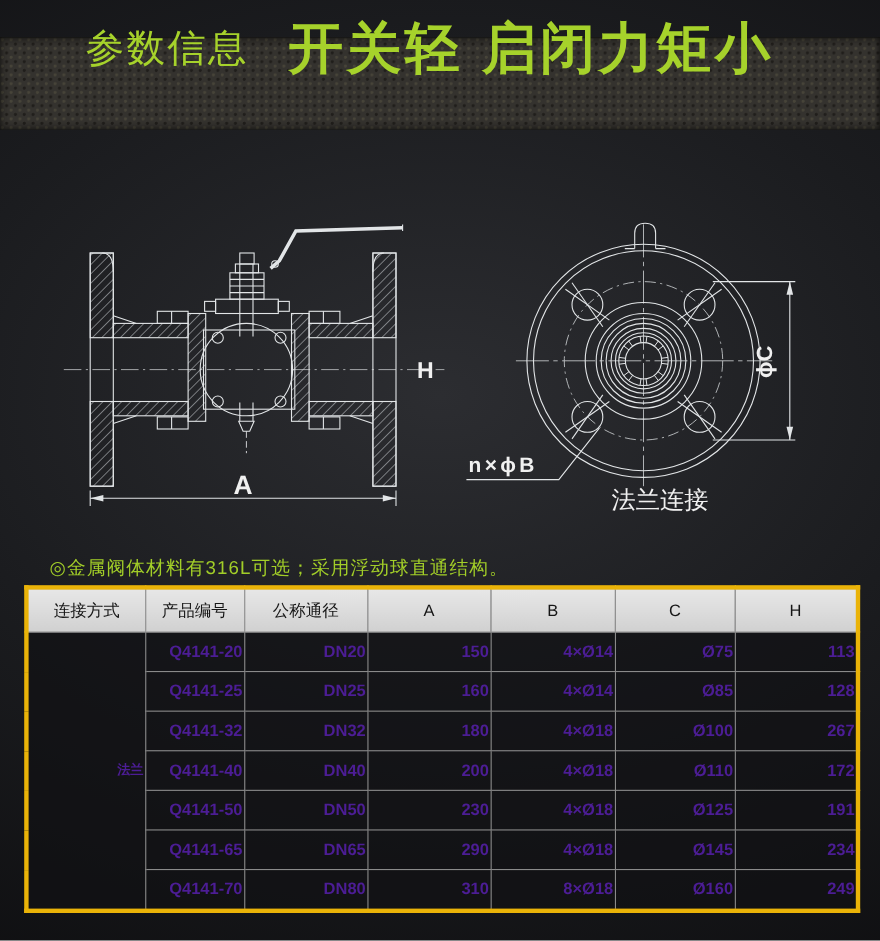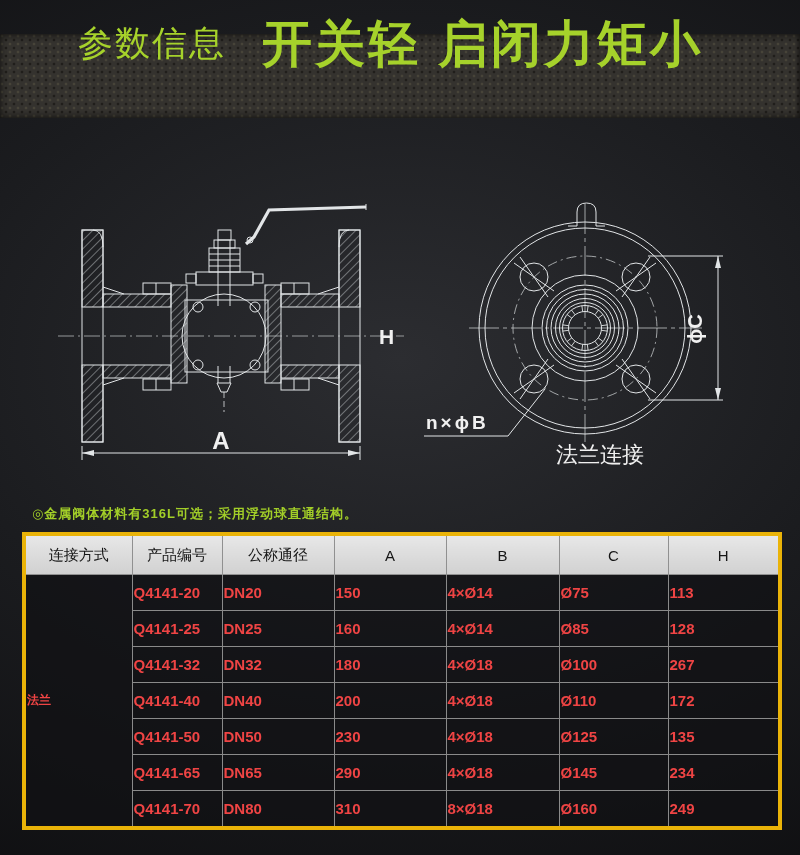--- a/index.html
+++ b/index.html
@@ -23,38 +23,38 @@
   .badge{
     position:absolute;left:78px;top:20px;
     font-size:35px;letter-spacing:2px;color:#a6d22b;font-weight:400;
   }
   .big-title{
     position:absolute;left:262px;top:11px;
     font-size:50px;font-weight:bold;letter-spacing:3px;color:#a6d22b;
   }
   
   .note{
-    position:absolute;left:32px;top:505px;width:750px;
-    color:#a2ce28;font-size:13px;font-weight:bold;letter-spacing:1px;
+    position:absolute;left:45px;top:505px;width:750px;
+    color:#a2ce28;font-size:17px;font-weight:normal;letter-spacing:1px;
   }
   
   table.spec{
     position:absolute;left:22px;top:532px;width:756px;
     border-collapse:collapse;table-layout:fixed;
     border:4px solid #eab308;
   }
   table.spec th{
     height:36px;background:linear-gradient(#e7e7e7,#d1d1d1);
     color:#161616;font-size:15px;font-weight:normal;
     border:1px solid #909090;text-align:center;
   }
   table.spec td{
     height:33px;background:rgba(16,17,19,.66);
-    color:#ef4444;font-size:15px;font-weight:bold;
-    border:1px solid #8a8a8a;text-align:left;
+    color:#4c1d95;font-size:15px;font-weight:bold;
+    border:1px solid #8a8a8a;text-align:right;
   }
   table.spec td.conn{font-size:12px;}
   svg{position:absolute;}
   svg text{fill:#f0f0f0;}
 </style>
 </head>
 <body>
 
 <div class="band"></div>
 <div class="badge">参数信息</div>
@@ -269,21 +269,21 @@
       <td>4×Ø18</td>
       <td>Ø110</td>
       <td>172</td>
     </tr>
     <tr>
       <td>Q4141-50</td>
       <td>DN50</td>
       <td>230</td>
       <td>4×Ø18</td>
       <td>Ø125</td>
-      <td>135</td>
+      <td>191</td>
     </tr>
     <tr>
       <td>Q4141-65</td>
       <td>DN65</td>
       <td>290</td>
       <td>4×Ø18</td>
       <td>Ø145</td>
       <td>234</td>
     </tr>
     <tr>

